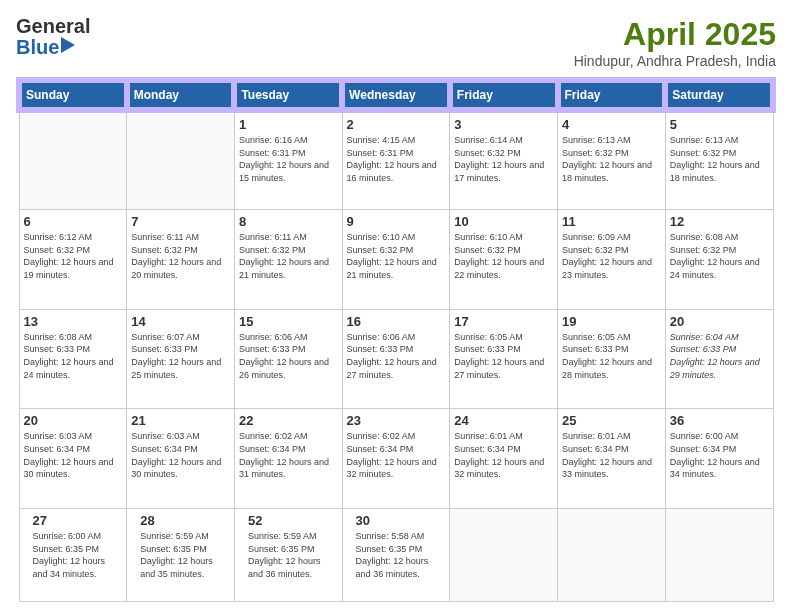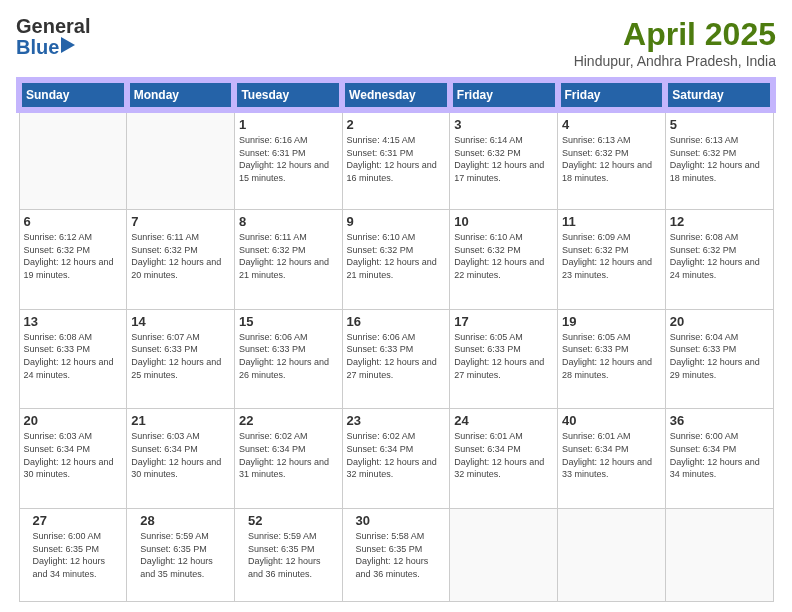--- a/index.html
+++ b/index.html
@@ -233,21 +233,21 @@
 Daylight: 12 hours and 27 minutes.</div>
           </td>
           <td>
             <span class="day-number">19</span>
             <div class="day-info" style="white-space: pre-line;">Sunrise: 6:05 AM
 Sunset: 6:33 PM
 Daylight: 12 hours and 28 minutes.</div>
           </td>
           <td>
             <span class="day-number">20</span>
-            <div class="day-info" style="white-space: pre-line;">Sunrise: 6:04 AM
+            <div class="day-info" style="white-space: pre-line; font-style: italic;">Sunrise: 6:04 AM
 Sunset: 6:33 PM
 Daylight: 12 hours and 29 minutes.</div>
           </td>
         </tr>
         <tr>
           <td>
             <span class="day-number">20</span>
             <div class="day-info" style="white-space: pre-line;">Sunrise: 6:03 AM
 Sunset: 6:34 PM
 Daylight: 12 hours and 30 minutes.</div>
@@ -270,21 +270,21 @@
 Sunset: 6:34 PM
 Daylight: 12 hours and 32 minutes.</div>
           </td>
           <td>
             <span class="day-number">24</span>
             <div class="day-info" style="white-space: pre-line;">Sunrise: 6:01 AM
 Sunset: 6:34 PM
 Daylight: 12 hours and 32 minutes.</div>
           </td>
           <td>
-            <span class="day-number">40</span>
+            <span class="day-number">25</span>
             <div class="day-info" style="white-space: pre-line;">Sunrise: 6:01 AM
 Sunset: 6:34 PM
 Daylight: 12 hours and 33 minutes.</div>
           </td>
           <td>
             <span class="day-number">36</span>
             <div class="day-info" style="white-space: pre-line;">Sunrise: 6:00 AM
 Sunset: 6:34 PM
 Daylight: 12 hours and 34 minutes.</div>
           </td>

